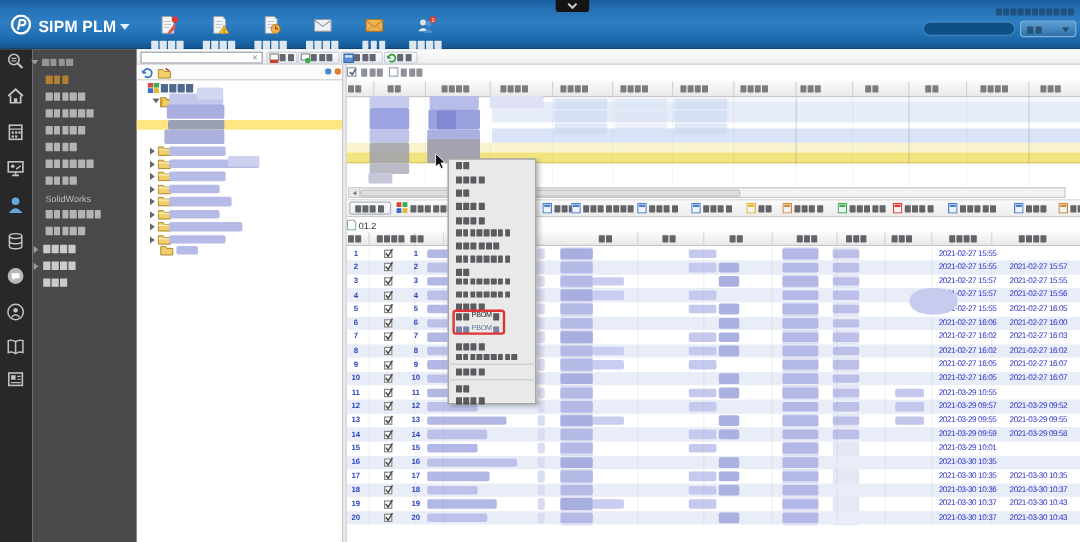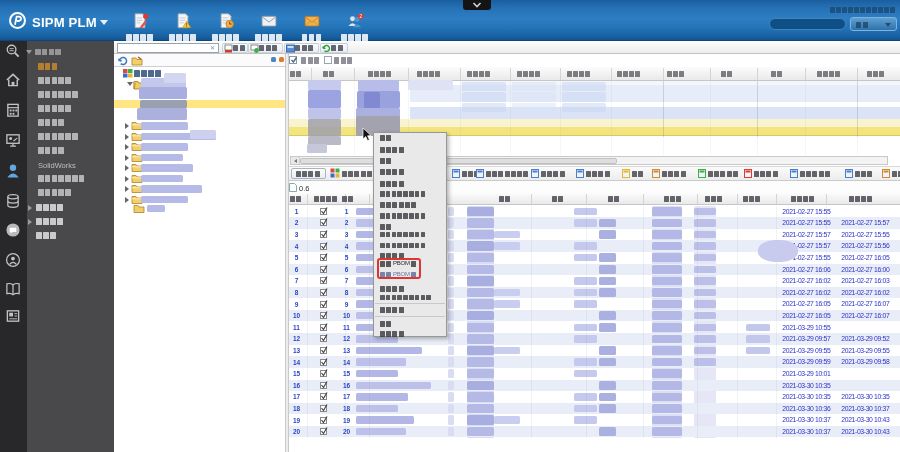--- a/index.html
+++ b/index.html
@@ -668,21 +668,21 @@
       <rect x="1.5" y="1.5" width="5" height="2" fill="#d2892f"></rect>
     </svg>
 <div class="a" style="left:0;top:0">
       <span style="position:absolute;left:892px;top:170.8px;width:5.0px;height:6.2px;background:#2d2d32;opacity:0.72;border-radius:0.5px"></span>
       <span style="position:absolute;left:898.2px;top:170.8px;width:5.0px;height:6.2px;background:#2d2d32;opacity:0.72;border-radius:0.5px"></span>
     </div>
 <div class="a" style="left:289px;top:181px;width:611px;height:11.5px;background:#fdfdfd"></div>
 <svg class="a" style="left:289px;top:182.5px" width="8" height="9" viewBox="0 0 8 9">
       <path d="M0.5 0.5 h5 l2 2 v6 h-7 z" fill="#fff" stroke="#8aa"></path>
     </svg>
-<div class="tx" style="left:299px;top:183.5px;font-size:7.5px;color:#333;">0.6</div>
+<div class="tx" style="left:299px;top:183.5px;font-size:7.5px;color:#333;">01.2</div>
 <div class="a" style="left:289px;top:192.5px;width:611px;height:12.5px;background:linear-gradient(180deg,#fcfcfc,#e9e9e9);border-bottom:1px solid #c6c6c6"></div>
 <div class="a" style="left:307px;top:193.5px;width:1px;height:10.5px;background:#d4d4d4"></div>
 <div class="a" style="left:345px;top:193.5px;width:1px;height:10.5px;background:#d4d4d4"></div>
 <div class="a" style="left:369px;top:193.5px;width:1px;height:10.5px;background:#d4d4d4"></div>
 <div class="a" style="left:531px;top:193.5px;width:1px;height:10.5px;background:#d4d4d4"></div>
 <div class="a" style="left:586px;top:193.5px;width:1px;height:10.5px;background:#d4d4d4"></div>
 <div class="a" style="left:643px;top:193.5px;width:1px;height:10.5px;background:#d4d4d4"></div>
 <div class="a" style="left:697px;top:193.5px;width:1px;height:10.5px;background:#d4d4d4"></div>
 <div class="a" style="left:737px;top:193.5px;width:1px;height:10.5px;background:#d4d4d4"></div>
 <div class="a" style="left:776px;top:193.5px;width:1px;height:10.5px;background:#d4d4d4"></div>

